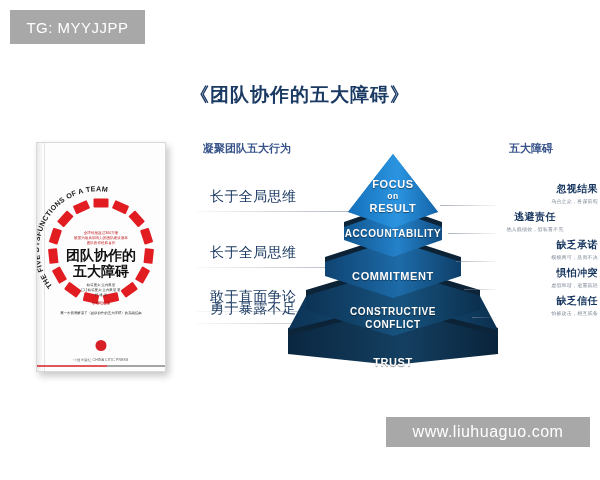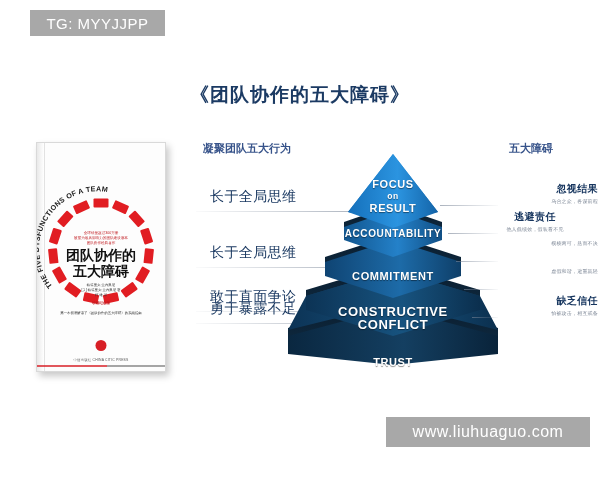--- a/index.html
+++ b/index.html
@@ -9,21 +9,21 @@
     font-family:"Liberation Sans","DejaVu Sans",sans-serif;
   }
   .stage{position:absolute;inset:0;}
 
   
   .wm{
     position:absolute;background:#a8a8a8;color:#ffffff;
     display:flex;align-items:center;justify-content:center;
     letter-spacing:.5px;white-space:nowrap;
   }
-  .wm-tl{left:10px;top:10px;width:135px;height:26px;font-size:15px;margin-left:20px;}
+  .wm-tl{left:10px;top:10px;width:135px;height:34px;font-size:15px;}
   .wm-br{right:10px;bottom:33px;width:204px;height:30px;font-size:16px;}
 
   
   .title{
     position:absolute;left:0;right:0;top:82px;text-align:center;
     font-size:19px;font-weight:bold;color:#1b3a63;letter-spacing:1px;
   }
 
   
   .book{
@@ -81,21 +81,21 @@
 
   
   .pyr{position:absolute;left:288px;top:150px;width:210px;height:215px;}
   .pyr svg{display:block;overflow:visible;}
   .plabel{position:absolute;color:#ffffff;font-weight:bold;text-align:center;
      width:100%;left:0;letter-spacing:.6px;text-shadow:0 1px 1px rgba(0,0,0,.45);}
   .p1{top:28px;font-size:11px;line-height:12px;}
   .p1 .sm{font-size:8.5px;}
   .p2{top:78px;font-size:10px;}
   .p3{top:120px;font-size:11px;}
-  .p4{top:155px;font-size:13px;line-height:13px;}
+  .p4{top:155px;font-size:10px;line-height:13px;}
   .p5{top:206px;font-size:11px;}
 </style>
 </head>
 <body>
 
 <div class="stage">
 
   <div class="wm wm-tl">TG: MYYJJPP</div>
 
   <div class="title">《团队协作的五大障碍》</div>
@@ -235,25 +235,27 @@
   </div>
 
   <div class="rline" style="left:448px;width:50px;top:233px;"></div>
   <div class="rrow" style="left:475px;top:210px;text-align:center;">
     <div class="rt">逃避责任</div>
     <div class="rs">他人低绩效，假装看不见</div>
   </div>
 
   <div class="rline" style="left:456px;width:42px;top:261px;"></div>
   <div class="rrow" style="left:478px;top:238px;">
+    <div class="rt">缺乏承诺</div>
     <div class="rs">模棱两可，悬而不决</div>
   </div>
 
   <div class="rline" style="left:464px;width:34px;top:289px;"></div>
   <div class="rrow" style="left:478px;top:266px;">
+    <div class="rt">惧怕冲突</div>
     <div class="rs">虚假和谐，避重就轻</div>
   </div>
 
   <div class="rline" style="left:472px;width:26px;top:317px;"></div>
   <div class="rrow" style="left:478px;top:294px;">
     <div class="rt">缺乏信任</div>
     <div class="rs">怕被攻击，相互戒备</div>
   </div>
 
   <div class="wm wm-br">www.liuhuaguo.com</div>

